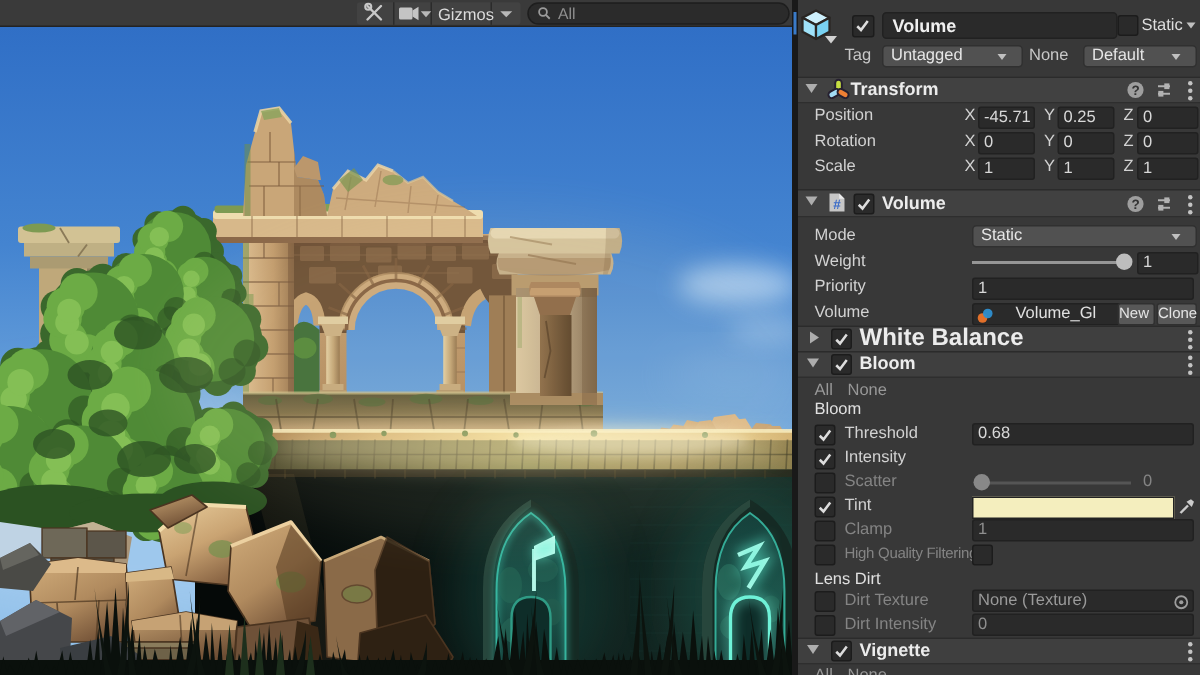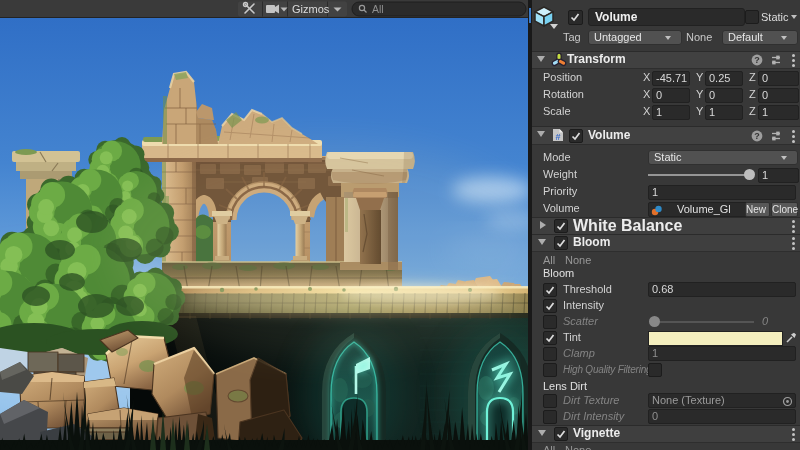--- a/index.html
+++ b/index.html
@@ -3,21 +3,21 @@
 <meta charset="utf-8">
 <style>
   html,body{margin:0;padding:0;width:800px;height:450px;overflow:hidden;background:#383838;
     font-family:"Liberation Sans",sans-serif;-webkit-font-smoothing:antialiased;}
   .abs{position:absolute;}
   #scene{position:absolute;left:0;top:0;width:528px;height:450px;overflow:hidden;}
   #panel{position:absolute;left:532px;top:0;width:268px;height:450px;background:#383838;color:#d2d2d2;font-size:11px;}
   #splitter{position:absolute;left:528px;top:0;width:4px;height:450px;background:#191919;}
   .lbl{position:absolute;height:15px;line-height:15px;white-space:nowrap;}
   .bold{font-weight:bold;color:#ececec;}
-  .grey{color:#848484;font-style:italic;}
+  .grey{color:#848484;}
   .fld{position:absolute;background:#2a2a2a;border:1px solid #212121;border-radius:2px;
        height:13px;line-height:13px;padding-left:3px;color:#d8d8d8;box-sizing:content-box;}
   .drop{position:absolute;background:#515151;border:1px solid #303030;border-radius:3px;
        height:13px;line-height:13px;padding-left:5px;color:#e6e6e6;}
   .darr{position:absolute;width:0;height:0;border-left:3.5px solid transparent;border-right:3.5px solid transparent;border-top:4px solid #c0c0c0;}
   .cb{position:absolute;width:12px;height:12px;background:#2a2a2a;border:1px solid #1c1c1c;border-radius:2px;}
   .fold-d{position:absolute;width:0;height:0;border-left:4.5px solid transparent;border-right:4.5px solid transparent;border-top:6px solid #adadad;}
   .fold-r{position:absolute;width:0;height:0;border-top:4.5px solid transparent;border-bottom:4.5px solid transparent;border-left:6px solid #adadad;}
   .kebab{position:absolute;width:3px;}
   .kebab i{display:block;width:3px;height:3px;border-radius:50%;background:#c4c4c4;margin-bottom:2px;}

